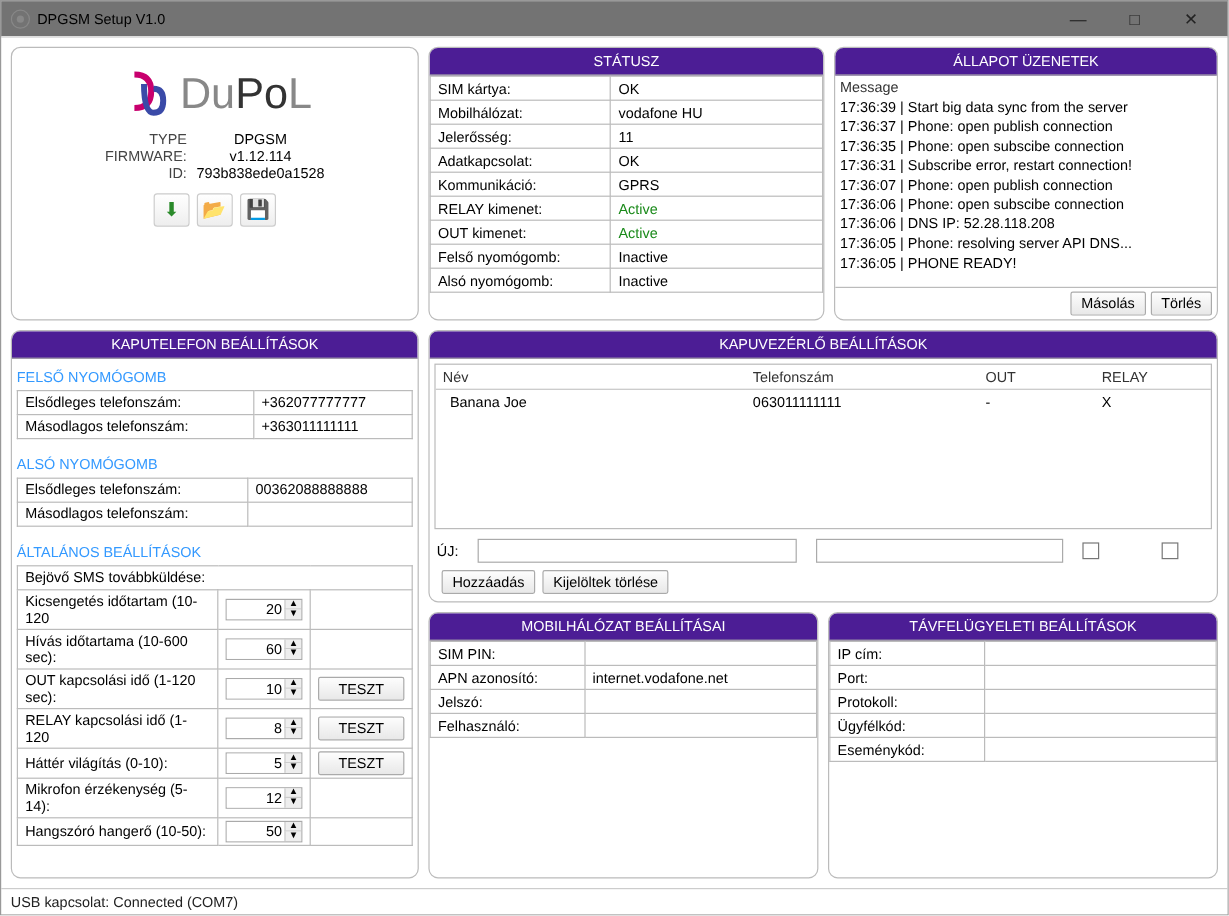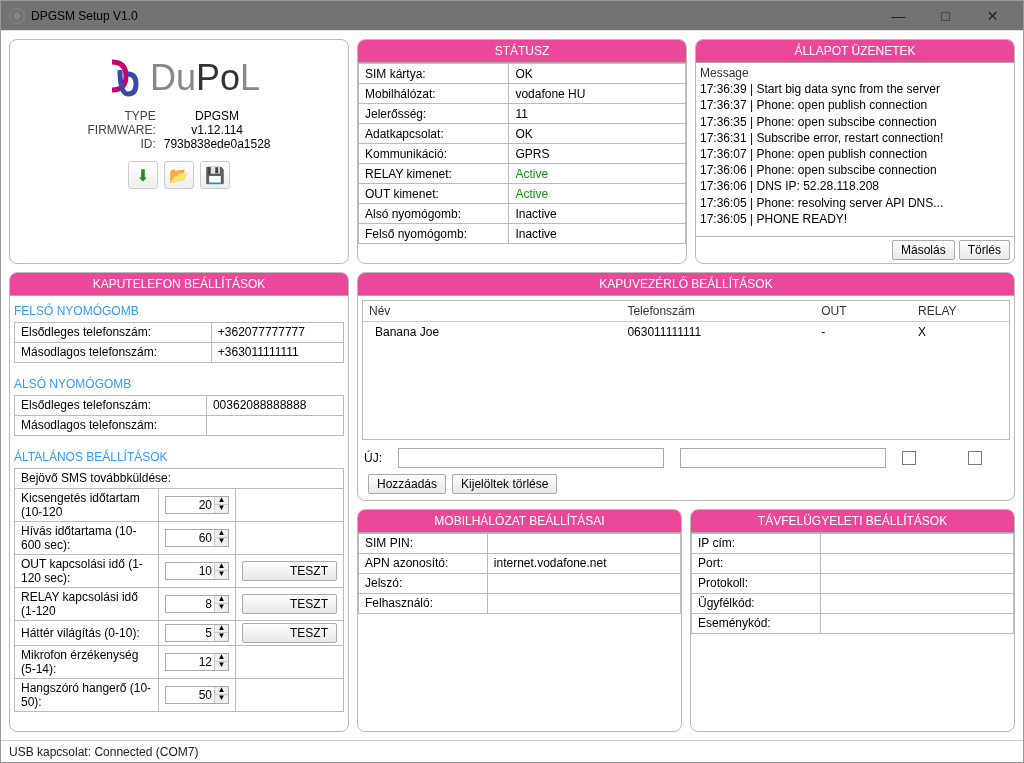--- a/index.html
+++ b/index.html
@@ -56,21 +56,21 @@
   }
   .panel {
     border: 1px solid #bbb;
     border-radius: 8px;
     background: #fff;
     overflow: hidden;
     display: flex;
     flex-direction: column;
   }
   .panel-header {
-    background: #ec4899;
+    background: #4c1d95;
     color: #fff;
     text-align: center;
     font-size: 12px;
     padding: 4px 0;
     border-bottom: 1px solid #aaa;
   }
   .logo-box {
     text-align: center;
     padding: 16px 8px 10px 8px;
   }
@@ -175,22 +175,22 @@
     display: flex; flex-direction: column;
     width: 14px;
   }
   .spinner .arrows span {
     height: 8px; line-height: 6px; font-size: 8px;
     text-align: center; border-left: 1px solid #ccc;
     background: #eee;
   }
   .spinner .arrows span:first-child { border-bottom: 1px solid #ccc; }
   .testbtn {
-    width: 95px;
-    text-align: right;
+    width: 72px;
+    text-align: center;
   }
   .gate-table {
     flex: 1;
     border-collapse: collapse;
     font-size: 12px;
     width: 100%;
   }
   .gate-table th, .gate-table td {
     text-align: left;
     padding: 3px 6px;
@@ -308,25 +308,25 @@
             </tr>
             <tr>
               <td>RELAY kimenet:</td>
               <td class="val-active">Active</td>
             </tr>
             <tr>
               <td>OUT kimenet:</td>
               <td class="val-active">Active</td>
             </tr>
             <tr>
+              <td>Felső nyomógomb:</td>
+              <td>Inactive</td>
+            </tr>
+            <tr>
               <td>Alsó nyomógomb:</td>
-              <td>Inactive</td>
-            </tr>
-            <tr>
-              <td>Felső nyomógomb:</td>
               <td>Inactive</td>
             </tr>
           </tbody>
       </table>
     </div>
 
     <div id="p-msgs" class="panel">
       <div class="panel-header">ÁLLAPOT ÜZENETEK</div>
       <div class="msgbox">
         <div class="msg-hdr">Message</div>

